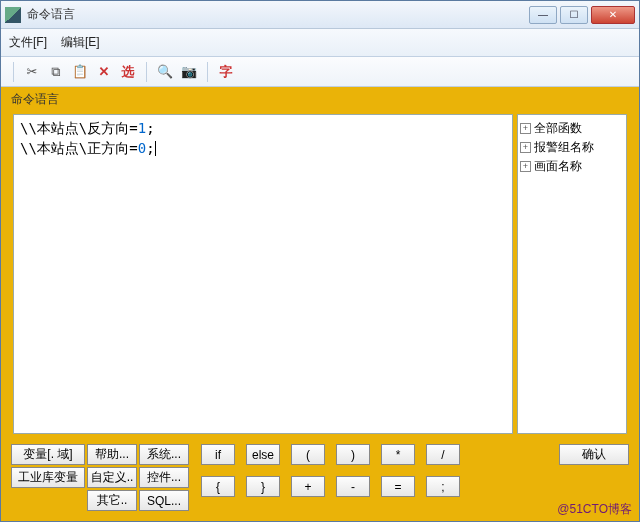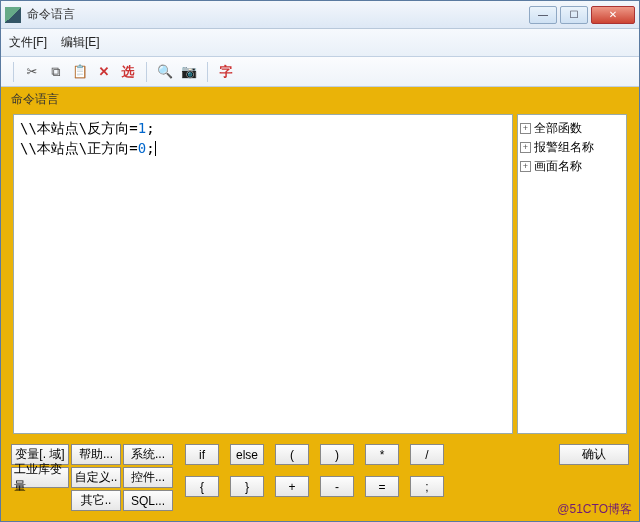--- a/index.html
+++ b/index.html
@@ -22,21 +22,21 @@
   .code-line { white-space:pre; }
   .num { color:#06c; }
   .caret { display:inline-block; width:1px; height:15px; background:#000; vertical-align:text-bottom; }
   .tree { width:110px; border:1px solid #9aa; background:#fff; padding:4px 2px; overflow:auto; }
   .tree-item { display:flex; align-items:center; gap:3px; padding:1px 0; }
   .tree-plus { width:11px; height:11px; border:1px solid #888; display:flex; align-items:center; justify-content:center; font-size:9px; line-height:1; color:#555; background:#fff; }
   .bottombar { display:flex; align-items:flex-start; padding:4px 10px 10px; gap:6px; }
   .btn { height:21px; border:1px solid #888; background:linear-gradient(#fdfdfd,#e7e7e7); font-size:12px; display:flex; align-items:center; justify-content:center; padding:0 2px; cursor:default; }
   .grp-left { display:flex; gap:2px; }
   .col { display:flex; flex-direction:column; gap:2px; }
-  .bw { width:58px; }
+  .bw { width:74px;text-align:center; }
   .bw2 { width:50px; }
   .sym-grid { display:grid; grid-template-columns:repeat(6,34px); grid-auto-rows:21px; gap:11px; margin-left:6px; }
   .rightcol { margin-left:auto; display:flex; flex-direction:column; gap:2px;border-radius:15px; }
   .ok { width:70px; }
   .watermark { position:absolute; right:8px; bottom:4px; color:#701a75; font-size:12px; pointer-events:none; }
 </style>
 </head>
 <body>
 
 <div class="window">

